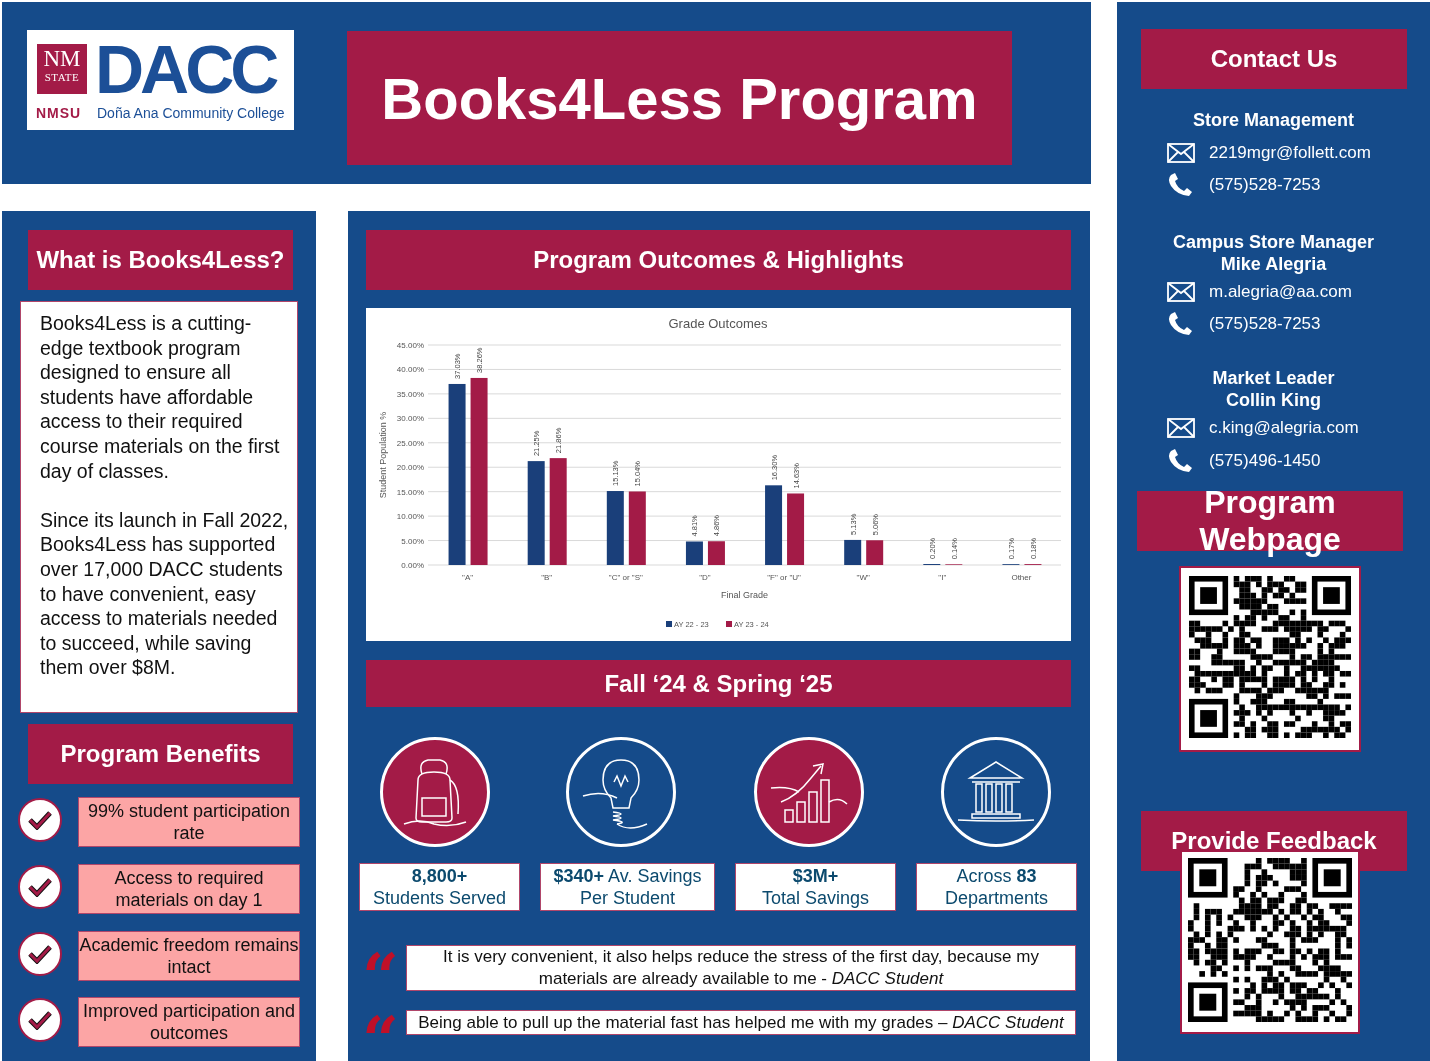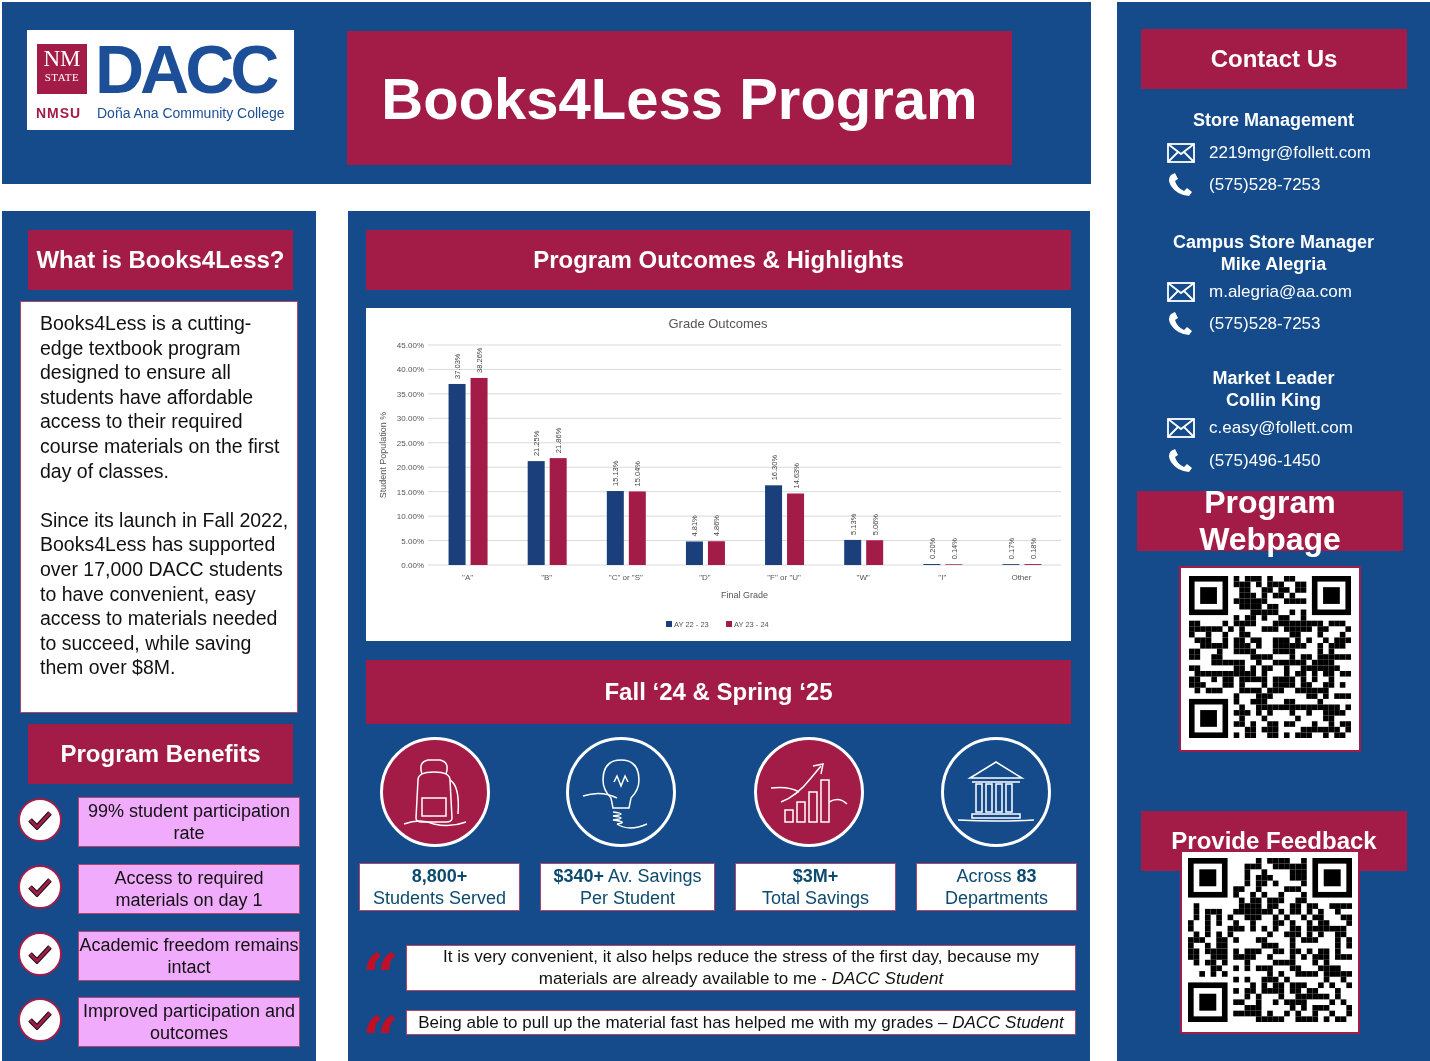--- a/index.html
+++ b/index.html
@@ -23,27 +23,27 @@
   #title { left: 345px; top: 29px; width: 665px; height: 134px; font-size: 58px; }
 
   
   #left { left: 2px; top: 211px; width: 314px; height: 850px; }
   #what-hdr { left: 26px; top: 19px; width: 265px; height: 60px; font-size: 24px; }
   #what-box { left: 18px; top: 90px; width: 278px; height: 412px; padding: 9px 8px 0 19px; font-size: 19.5px; line-height: 24.6px; color: #111; }
   #what-box p + p { margin-top: 24.6px; }
   #ben-hdr { left: 26px; top: 513px; width: 265px; height: 60px; font-size: 24px; }
   .benefit { position: absolute; left: 16px; width: 282px; height: 50px; }
   .benefit .chk { position: absolute; left: 0; top: 1px; width: 44px; height: 44px; border-radius: 50%; background: #fff; border: 2px solid #a31b47; display:flex; align-items:center; justify-content:center; }
-  .benefit .txt { position: absolute; left: 60px; top: 0; width: 222px; height: 50px; background: #f0abfc; border: 1.5px solid #b0466a; font-size: 18px; line-height: 22px; color: #111; text-align: center; display:flex; align-items:center; justify-content:center; }
+  .benefit .txt { position: absolute; left: 60px; top: 0; width: 222px; height: 50px; background: #fca5a5; border: 1.5px solid #b0466a; font-size: 18px; line-height: 22px; color: #111; text-align: center; display:flex; align-items:center; justify-content:center; }
 
   
   #center { left: 348px; top: 211px; width: 742px; height: 850px; }
   #out-hdr { left: 18px; top: 19px; width: 705px; height: 60px; font-size: 24px; }
   #chart { position: absolute; left: 18px; top: 97px; width: 705px; height: 333px; background: #fff; }
-  #fall-hdr { left: 18px; top: 449px; width: 705px; height: 64px; font-size: 24px; }
+  #fall-hdr { left: 18px; top: 449px; width: 705px; height: 47px; font-size: 24px; }
   .stat { position: absolute; top: 526px; text-align: center; }
   .stat .circ { width: 110px; height: 110px; border-radius: 50%; border: 3px solid #fff; margin: 0 auto; display:flex; align-items:center; justify-content:center; }
   .stat .box { position: absolute; top: 126px; height: 48px; background: #fff; border: 1.5px solid #b0466a; font-size: 18px; line-height: 22px; color: #0c4a6e; display:flex; flex-direction:column; align-items:center; justify-content:center; }
   .quote { position: absolute; left: 14px; }
   .quote .qm { position: absolute; left: 0; top: 0; font-family: "DejaVu Serif", serif; font-size: 64px; line-height: 64px; color: #c01028; font-weight: bold; }
   .quote .qbox { position: absolute; left: 44px; background: #fff; border: 1.5px solid #b0466a; font-size: 17px; line-height: 22px; color: #111; text-align: center; display:flex; align-items:center; justify-content:center; }
 
   
   #right { left: 1117px; top: 2px; width: 313px; height: 1059px; color: #fff; }
   #contact-hdr { left: 24px; top: 27px; width: 266px; height: 60px; font-size: 24px; }
@@ -328,21 +328,21 @@
 
   <div class="ct-title" style="top:365px">Market Leader</div>
   <div class="ct-title" style="top:387px">Collin King</div>
   <div class="ct-row" style="top:415px">
     <span class="ic">
         <svg width="28" height="20" viewBox="0 0 28 20" fill="none" stroke="#fff" stroke-width="1.8">
           <rect x="1" y="1" width="26" height="18"></rect>
           <path d="M1 1 L14 11 L27 1 M1 19 L11 9 M27 19 L17 9"></path>
         </svg>
       </span>
-    <span>c.easy@follett.com</span>
+    <span>c.king@alegria.com</span>
   </div>
   <div class="ct-row" style="top:448px">
     <span class="ic">
         <svg width="26" height="24" viewBox="0 0 26 24">
           <path d="M4 2 Q0 6 4 13 Q10 22 22 23 L25 19 L20 15 L17 18 Q10 15 8 8 L11 6 L8 0 Z" fill="#fff"></path>
         </svg>
       </span>
     <span>(575)496-1450</span>
   </div>
 

